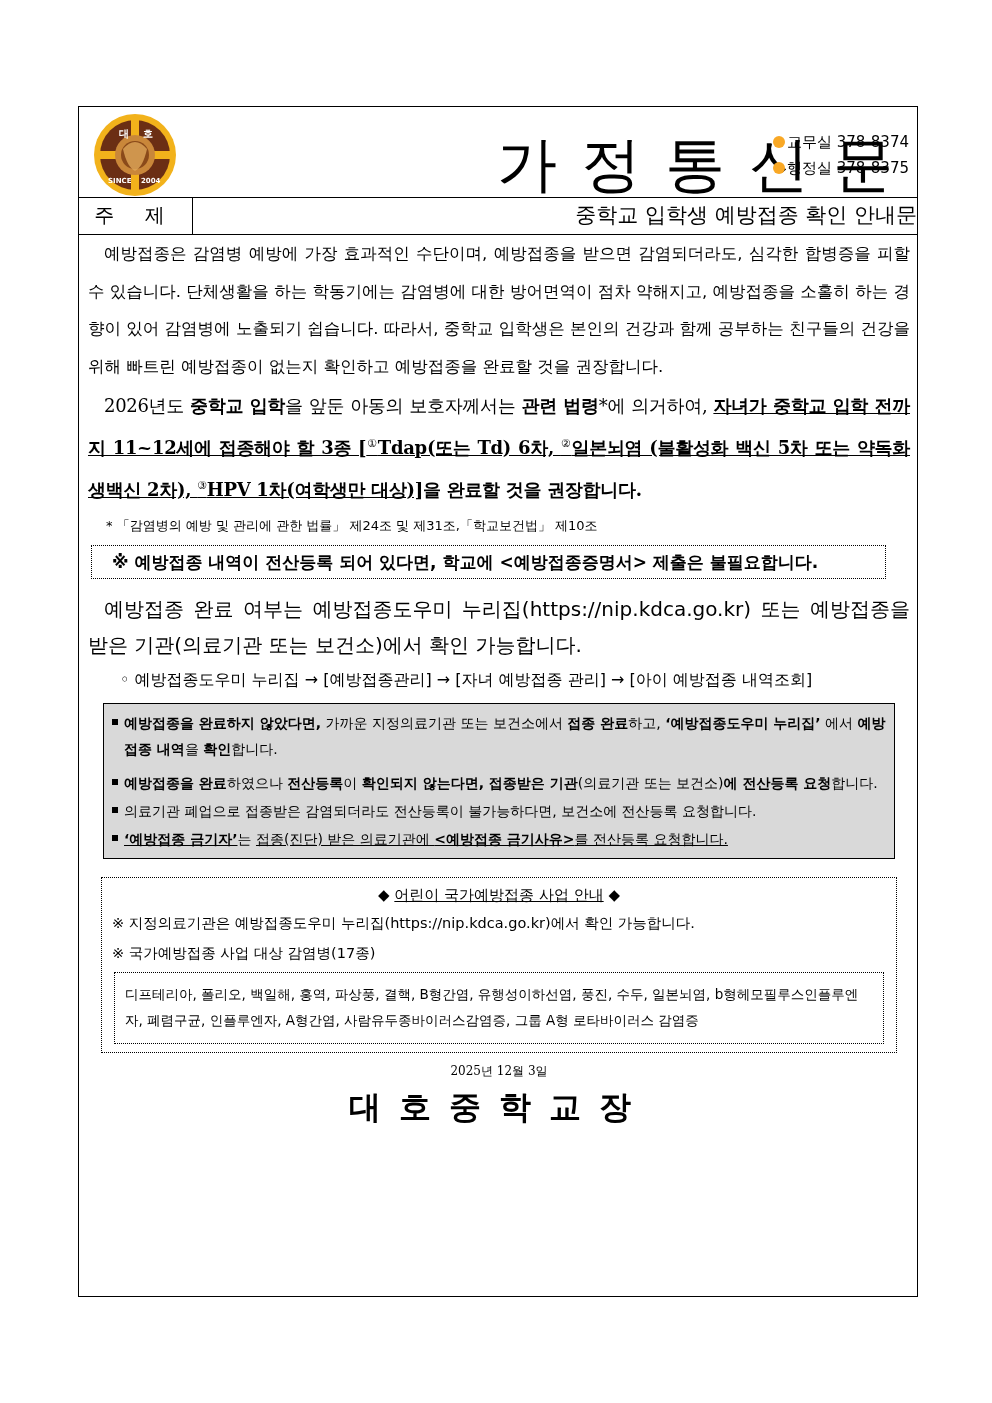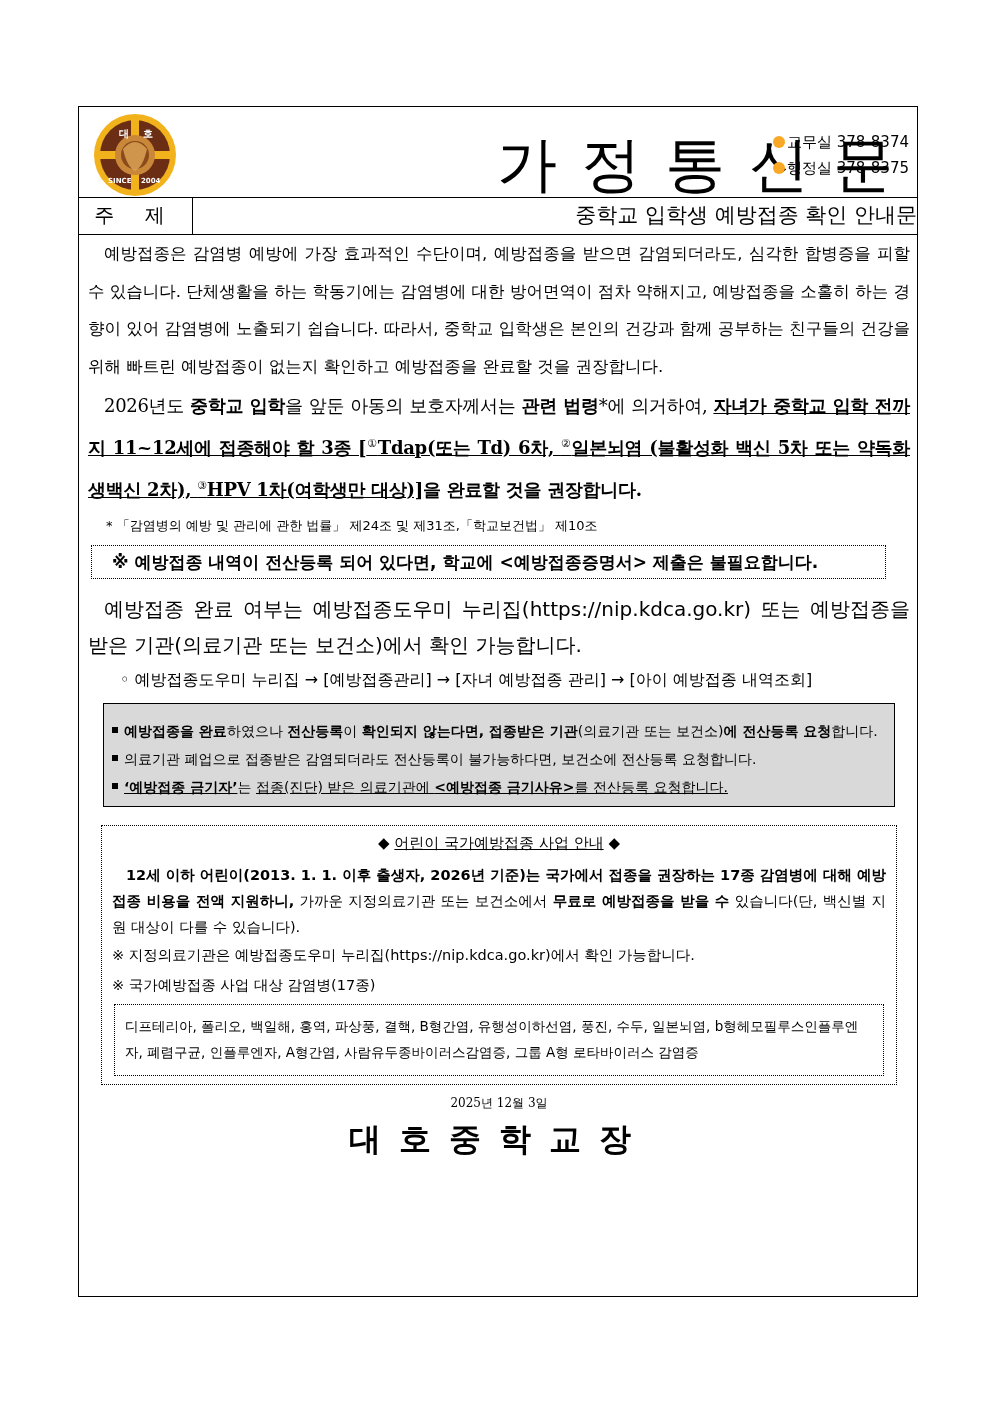--- a/index.html
+++ b/index.html
@@ -70,28 +70,28 @@
 
   <div class="body">
     <p class="para">예방접종은 감염병 예방에 가장 효과적인 수단이며, 예방접종을 받으면 감염되더라도, 심각한 합병증을 피할 수 있습니다. 단체생활을 하는 학동기에는 감염병에 대한 방어면역이 점차 약해지고, 예방접종을 소홀히 하는 경향이 있어 감염병에 노출되기 쉽습니다. 따라서, 중학교 입학생은 본인의 건강과 함께 공부하는 친구들의 건강을 위해 빠트린 예방접종이 없는지 확인하고 예방접종을 완료할 것을 권장합니다.</p>
     <p class="para2"><span>2026년도 </span><b>중학교 입학</b><span>을 앞둔 아동의 보호자께서는 </span><b>관련 법령</b><span>*에 의거하여, </span><span class="u"><b>자녀가 중학교 입학 전까지 11~12세에 접종해야 할 3종 [</b><sup>①</sup><b>Tdap(또는 Td) 6차, </b><sup>②</sup><b>일본뇌염 (불활성화 백신 5차 또는 약독화 생백신 2차), </b><sup>③</sup><b>HPV 1차(여학생만 대상)]</b></span><b>을 완료할 것을 권장합니다.</b></p>
     <p class="footnote">* 「감염병의 예방 및 관리에 관한 법률」 제24조 및 제31조,「학교보건법」 제10조</p>
     <div class="notice">※ 예방접종 내역이 전산등록 되어 있다면, 학교에 &lt;예방접종증명서&gt; 제출은 불필요합니다.</div>
     <p class="para3">예방접종 완료 여부는 예방접종도우미 누리집(https://nip.kdca.go.kr) 또는 예방접종을 받은 기관(의료기관 또는 보건소)에서 확인 가능합니다.</p>
     <p class="path-line">◦ 예방접종도우미 누리집 → [예방접종관리] → [자녀 예방접종 관리] → [아이 예방접종 내역조회]</p>
 
     <div class="graybox">
+      <div class="item"><span class="sq"></span><b>예방접종을 완료하지 않았다면,</b><span> 가까운 지정의료기관 또는 보건소에서 </span><b>접종 완료</b><span>하고, </span><b>‘예방접종도우미 누리집’</b><span> 에서 </span><b>예방접종 내역</b><span>을 </span><b>확인</b><span>합니다.</span></div>
       <div class="item gap"><span class="sq"></span><b>예방접종을 완료</b><span>하였으나 </span><b>전산등록</b><span>이 </span><b>확인되지 않는다면, 접종받은 기관</b><span>(의료기관 또는 보건소)</span><b>에 전산등록 요청</b><span>합니다.</span></div>
       <div class="item"><span class="sq"></span><span>의료기관 폐업으로 접종받은 감염되더라도 전산등록이 불가능하다면, 보건소에 전산등록 요청합니다.</span></div>
       <div class="item"><span class="sq"></span><b class="u">‘예방접종 금기자’</b><span>는 </span><span class="u">접종(진단) 받은 의료기관에 </span><b class="u">&lt;예방접종 금기사유&gt;</b><span class="u">를 전산등록 요청합니다.</span></div>
     </div>
 
     <div class="infobox">
       <div class="info-title"><span>◆</span> <span class="u">어린이 국가예방접종 사업 안내</span> <span>◆</span></div>
-      <p class="info-p"><b>12세 이하 어린이(2013. 1. 1. 이후 출생자, 2026년 기준)는 국가에서 접종을 권장하는 17종 감염병에 대해 예방접종 비용을 전액 지원하니,</b><span> 가까운 지정의료기관 또는 보건소에서 </span><b>무료로 예방접종을 받을 수</b><span> 있습니다(단, 백신별 지원 대상이 다를 수 있습니다).</span></p>
       <p class="info-note">※ 지정의료기관은 예방접종도우미 누리집(https://nip.kdca.go.kr)에서 확인 가능합니다.</p>
       <p class="info-note">※ 국가예방접종 사업 대상 감염병(17종)</p>
       <div class="diseases">디프테리아, 폴리오, 백일해, 홍역, 파상풍, 결핵, B형간염, 유행성이하선염, 풍진, 수두, 일본뇌염, b형헤모필루스인플루엔자, 폐렴구균, 인플루엔자, A형간염, 사람유두종바이러스감염증, 그룹 A형 로타바이러스 감염증</div>
     </div>
 
     <div class="date">2025년 12월 3일</div>
     <div class="principal">대호중학교장</div>
   </div>
 </div>
 

